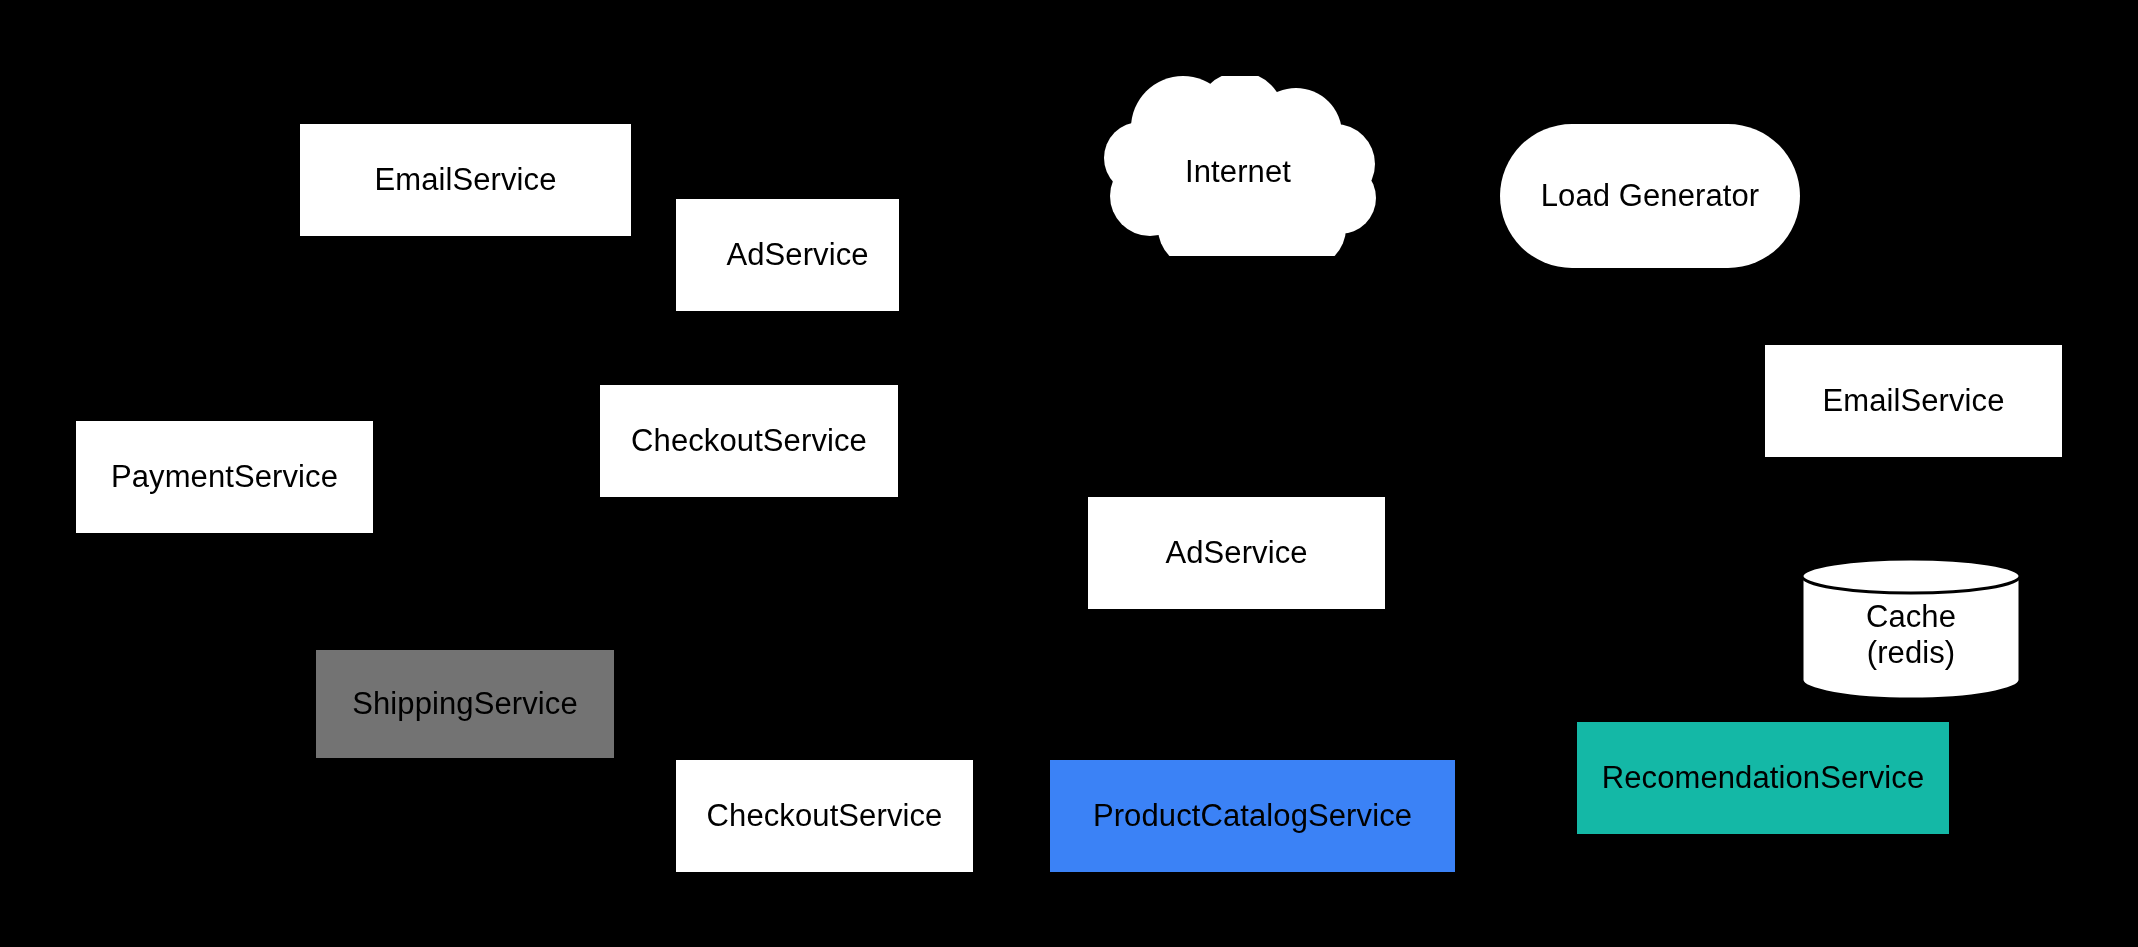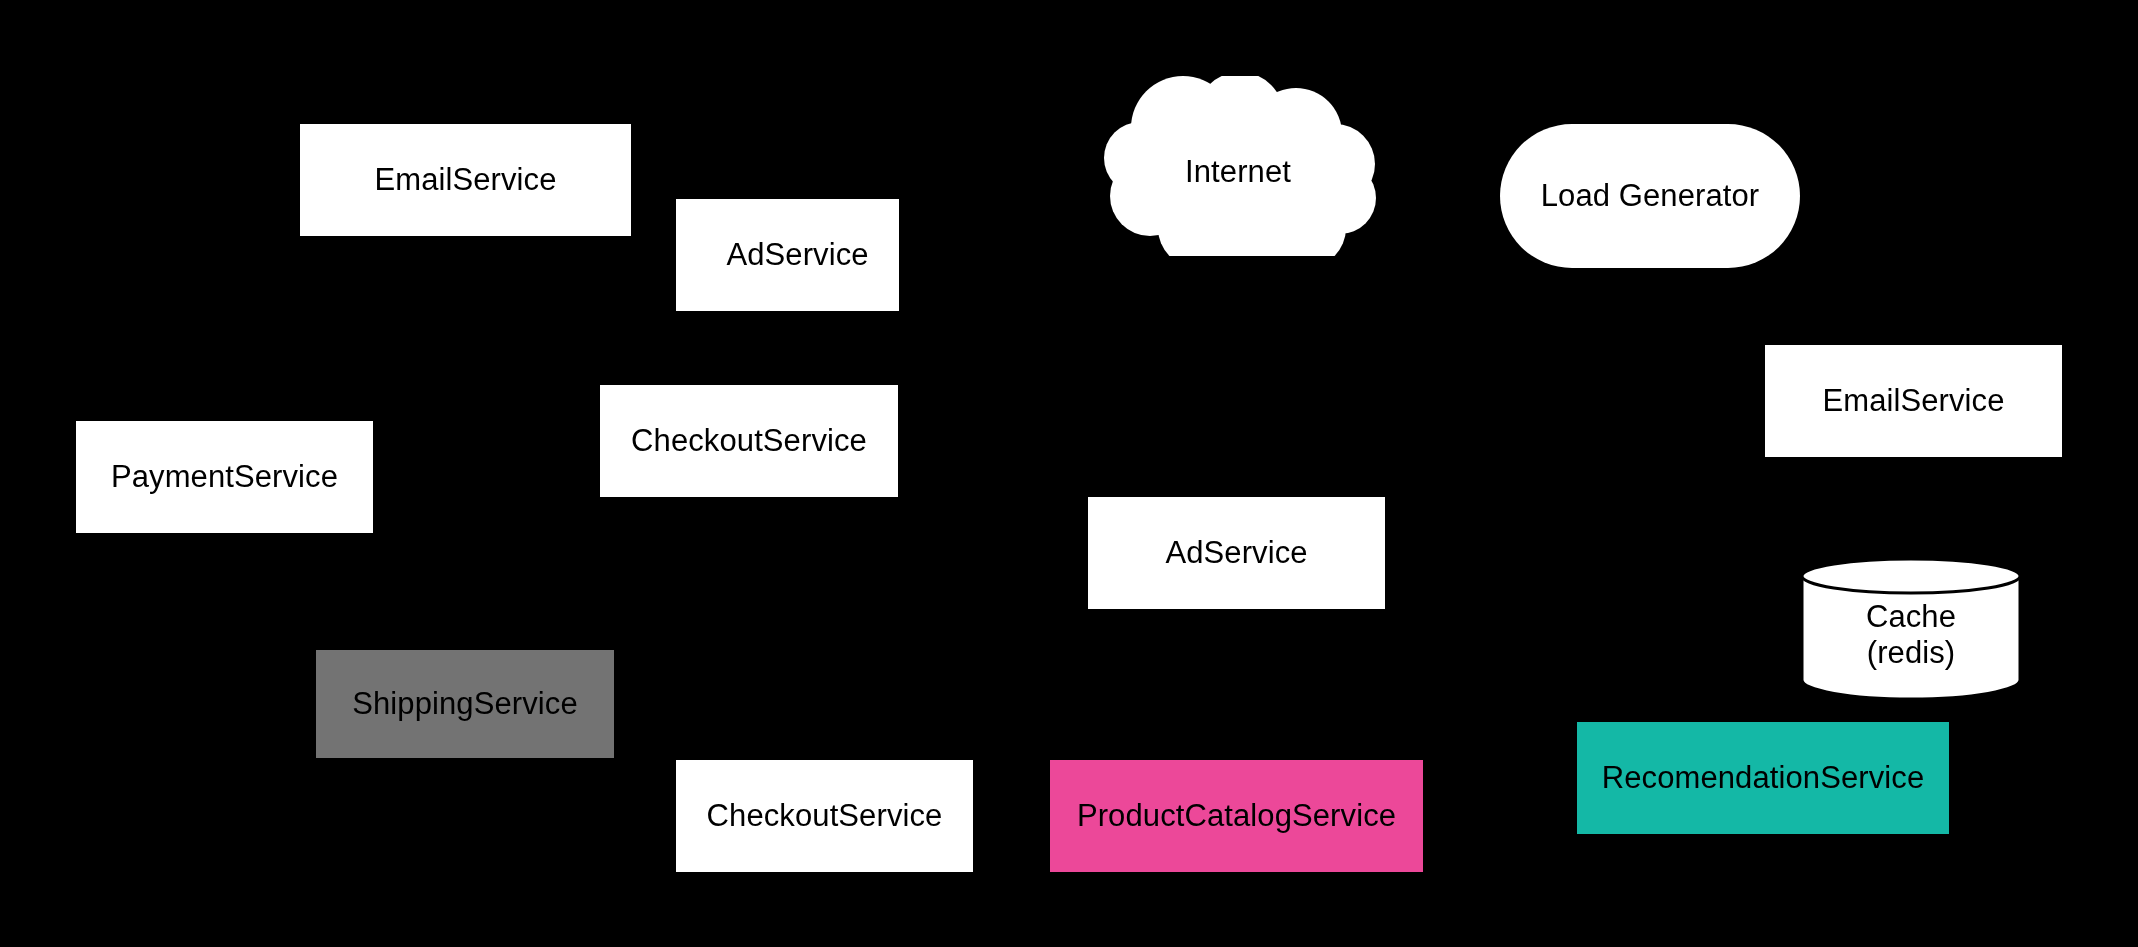--- a/index.html
+++ b/index.html
@@ -97,14 +97,14 @@
     <div class="node rect" style="left: 1765px; top: 345px; width: 297px; height: 112px; background: rgb(255, 255, 255);"><span class="node-label">EmailService</span></div>
     <div class="node rect" style="left: 1088px; top: 497px; width: 297px; height: 112px; background: rgb(255, 255, 255);"><span class="node-label">AdService</span></div>
     <div class="node shape-svg" style="left: 1800px; top: 556px; width: 222px; height: 144px;"><svg viewBox="0 0 222 144" preserveAspectRatio="none">
         <path d="M 2 20 L 2 124 A 109 19 0 0 0 220 124 L 220 20 Z" fill="#ffffff" stroke="#000000" stroke-width="3"></path>
         <ellipse cx="111" cy="20" rx="109" ry="17" fill="#ffffff" stroke="#000000" stroke-width="3"></ellipse>
       </svg><span class="cyl-label">Cache
 (redis)</span></div>
     <div class="node rect" style="left: 300px; top: 650px; width: 298px; height: 108px; background: #737373; margin-left: 16px;"><span class="node-label">ShippingService</span></div>
     <div class="node rect" style="left: 1577px; top: 722px; width: 372px; height: 112px; background: #14b8a6;"><span class="node-label">RecomendationService</span></div>
     <div class="node rect" style="left: 676px; top: 760px; width: 297px; height: 112px; background: rgb(255, 255, 255);"><span class="node-label">CheckoutService</span></div>
-    <div class="node rect" style="left: 1050px; top: 760px; width: 373px; height: 112px; background: #ec4899;"><span class="node-label">ProductCatalogService</span></div>
+    <div class="node rect" style="left: 1050px; top: 760px; width: 405px; height: 112px; background: #3b82f6;"><span class="node-label">ProductCatalogService</span></div>
   </div>
 
 </body></html>

